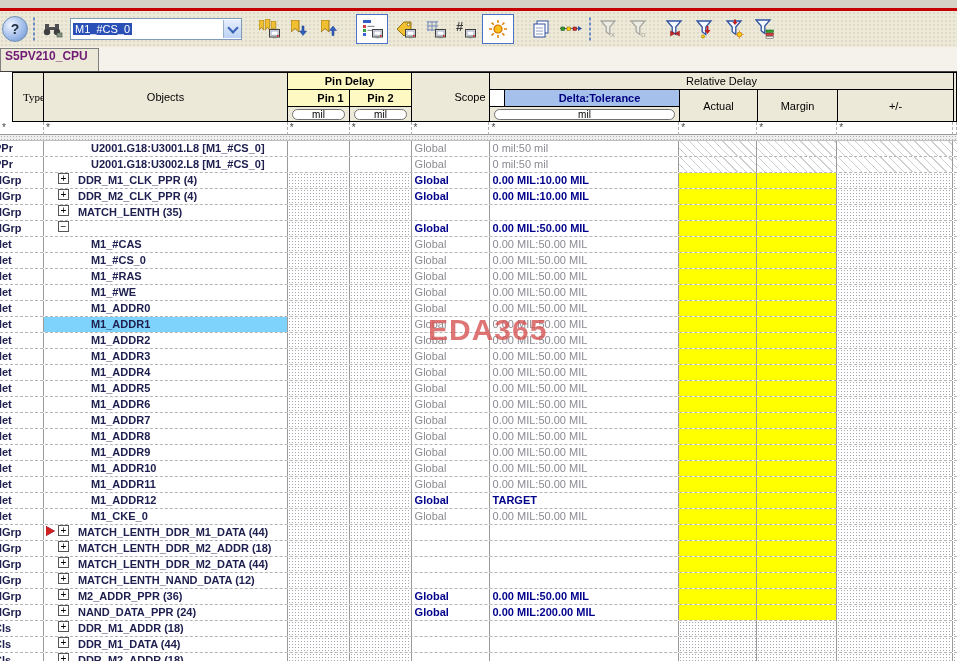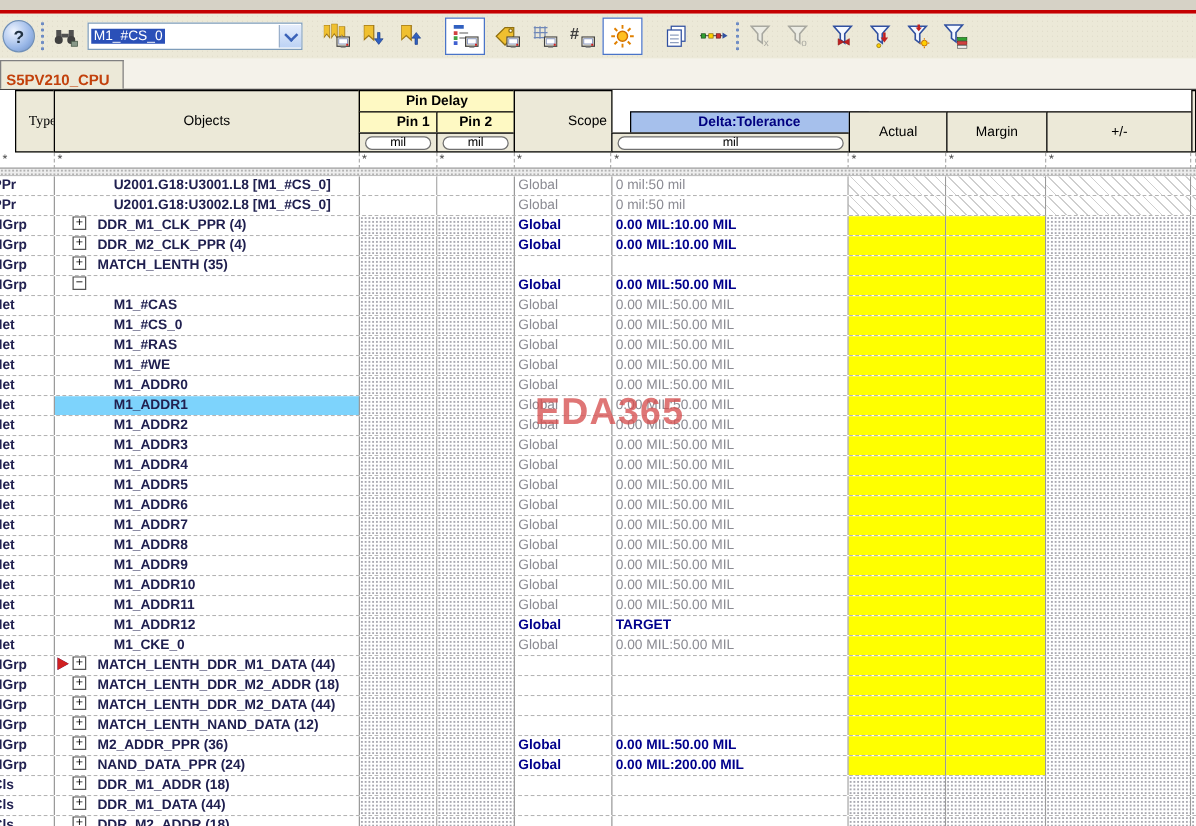--- a/index.html
+++ b/index.html
@@ -18,21 +18,21 @@
   .pressed{border:1px solid #4a74c8;background:#fff;width:30px;height:28px;}
   .combo{display:flex;width:170px;height:20px;border:1px solid #7f9db9;background:#fff;align-items:center;}
   .combo .val{margin-left:2px;font-size:11px;background:#2a50b8;color:#fff;padding:0 2px;white-space:nowrap;}
   .combo .btn{margin-left:auto;width:17px;height:18px;background:linear-gradient(#e6eefc,#bcd2f4);
               border-left:1px solid #9ab0cc;display:flex;align-items:center;justify-content:center;}
   .chev{width:6px;height:6px;border-right:2px solid #3a62b8;border-bottom:2px solid #3a62b8;transform:rotate(45deg);margin-top:-3px;}
 
   
   .tabstrip{height:24px;background:#f4f2ea;border-bottom:1px solid #404040;display:flex;align-items:flex-end;}
   .tab{height:22px;padding:0 10px 0 4px;background:#ece9d8;border:1px solid #808080;border-bottom:none;
-       font-size:12px;font-weight:bold;color:#c2410c;display:flex;align-items:flex-end;}
+       font-size:12px;font-weight:bold;color:#701a75;display:flex;align-items:flex-start;}
 
   
   .grid{position:relative;width:957px;}
   .hdr{position:relative;height:50px;background:#fff;}
   .hc{position:absolute;box-sizing:border-box;border:1px solid #000;background:#ece9d8;
       font-size:11px;color:#000;display:flex;align-items:center;justify-content:center;overflow:hidden;}
   .hy{background:#fef9c3;font-weight:bold;}
   .hb{background:#a6c0ec;font-weight:bold;color:#000080;}
   .milbtn{display:block;width:calc(100% - 8px);height:11px;line-height:10px;background:#fff;border:1px solid #707070;
           border-radius:6px;font-size:10px;color:#000;text-align:center;padding:0;}
@@ -281,20 +281,23 @@
         </div>
       <div class="hc" style="left:287px;top:34px;width:63px;height:16px;">
           <button class="milbtn">mil</button>
         </div>
       <div class="hc" style="left:349px;top:34px;width:63px;height:16px;">
           <button class="milbtn">mil</button>
         </div>
       <div class="hc" style="left:411px;top:0;width:79px;height:50px;padding-left:39px;">
           <span>Scope</span>
         </div>
+      <div class="hc" style="left:489px;top:0;width:465px;height:18px;">
+          <span>Relative Delay</span>
+        </div>
       <div class="hc hb" style="left:504px;top:17px;width:191px;height:18px;">
           <span>Delta:Tolerance</span>
         </div>
       <div class="hc" style="left:489px;top:34px;width:191px;height:16px;">
           <button class="milbtn">mil</button>
         </div>
       <div class="hc" style="left:679px;top:17px;width:79px;height:33px;">
           <span>Actual</span>
         </div>
       <div class="hc" style="left:757px;top:17px;width:81px;height:33px;">

